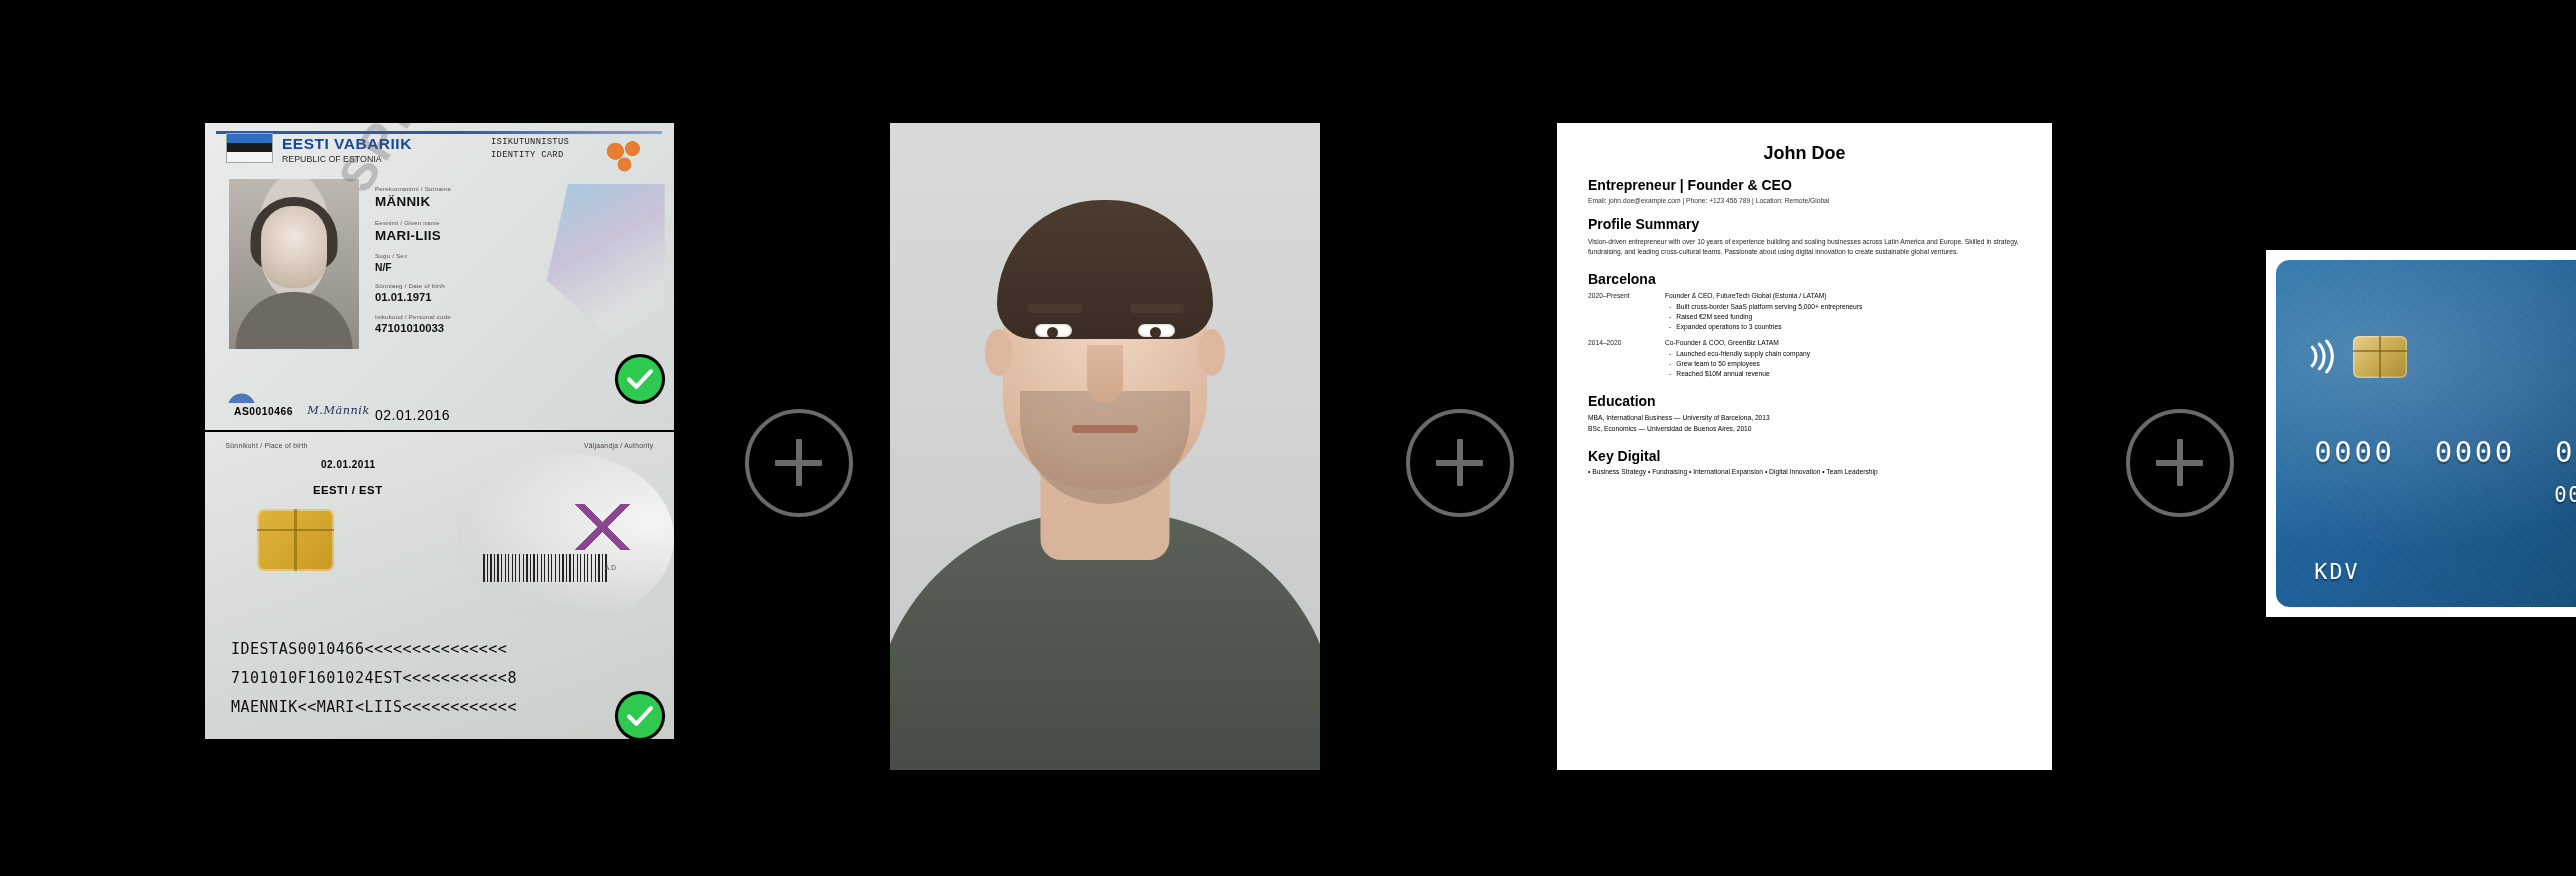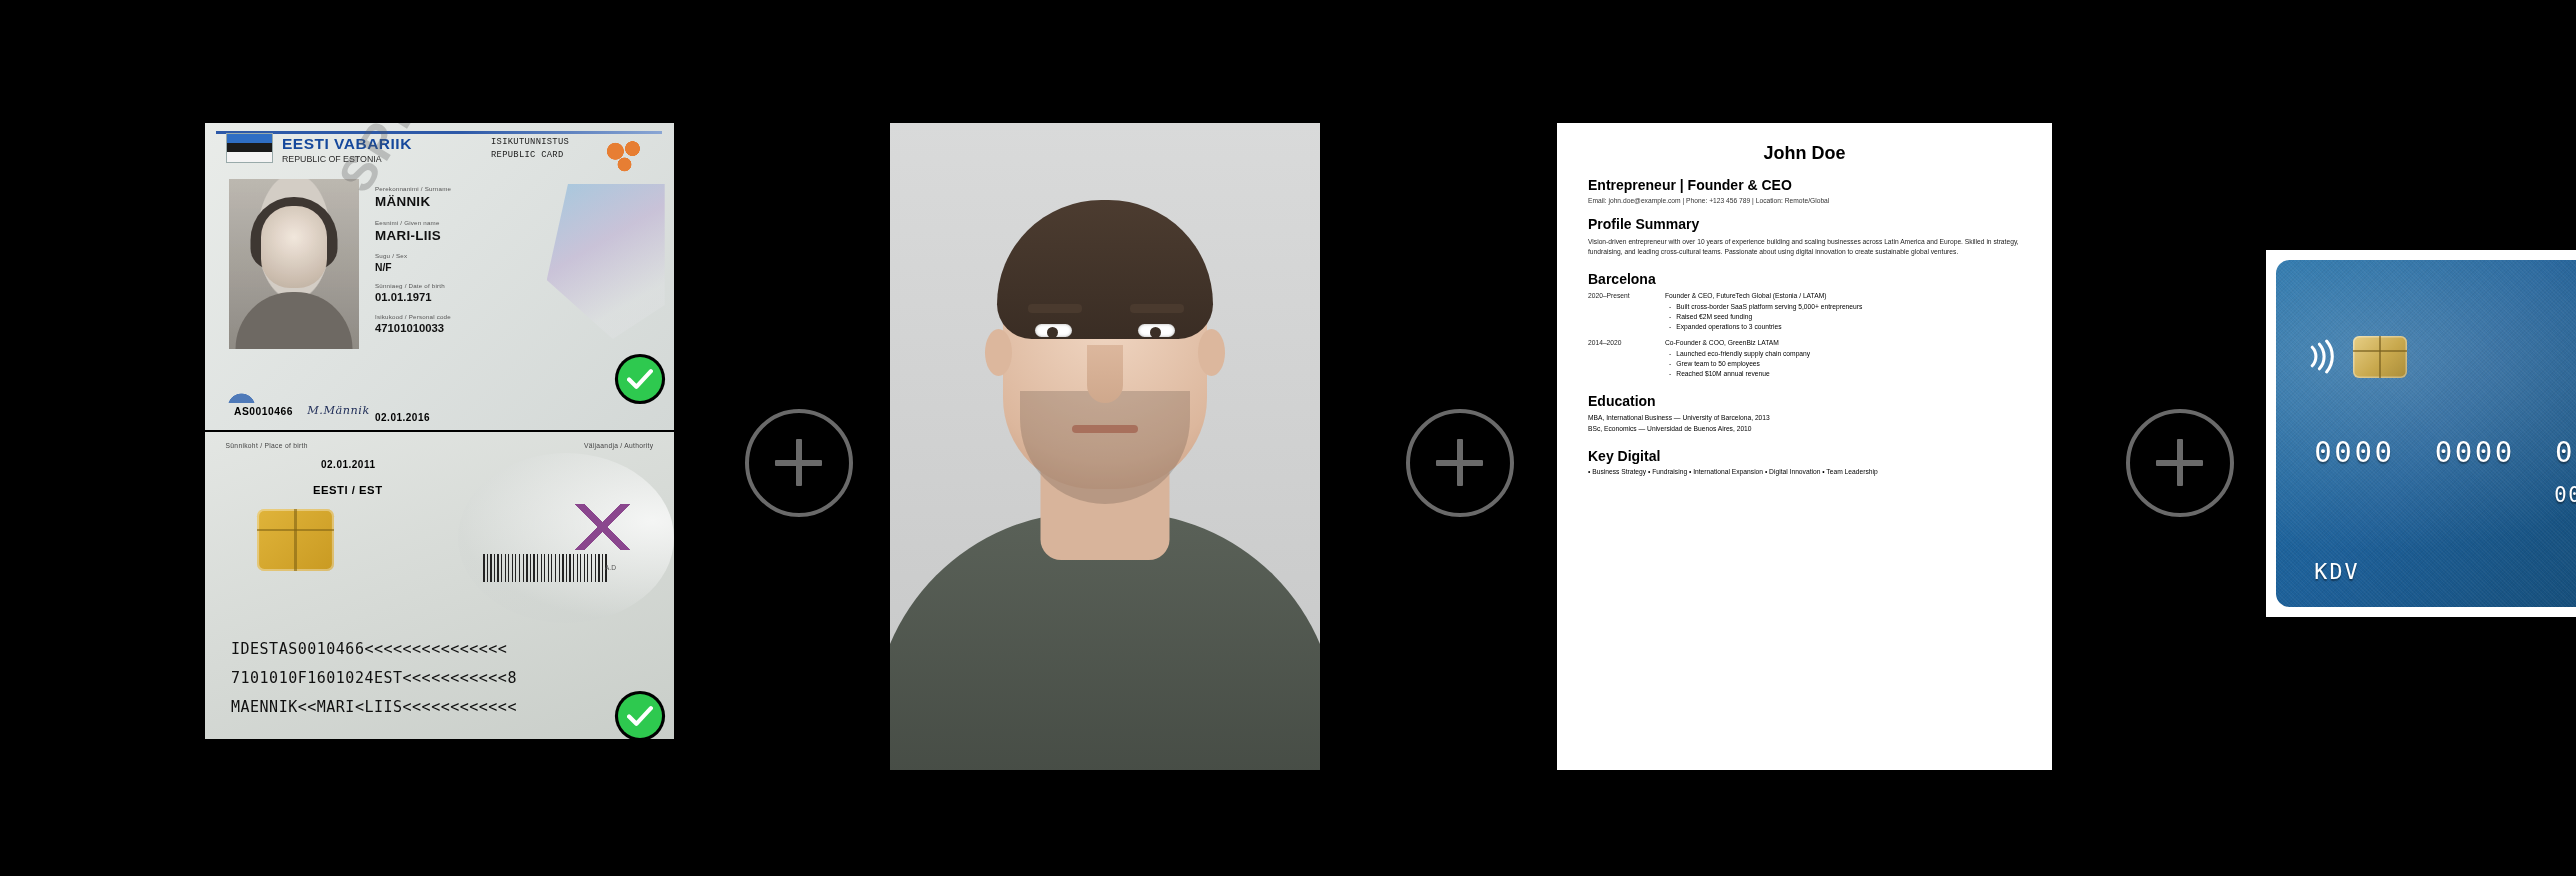--- a/index.html
+++ b/index.html
@@ -163,21 +163,21 @@
     position: absolute; left: 29px; bottom: 13.4px; width: 412px;
     display: flex; align-items: flex-end; gap: 14.4px;
     font-size: 10.3px; font-weight: bold; letter-spacing: 0.5px;
   }
   .idf-sig {
     font-family: "DejaVu Serif", serif; font-style: italic; font-weight: normal;
     font-size: 11.3px; color: #1c2a55;
   }
   .idf-date {
     position: absolute; left: 170px; bottom: 8.2px;
-    font-size: 10px; font-weight: bold; letter-spacing: 0.5px;
+    font-size: 14px; font-weight: normal; letter-spacing: 0.5px;
   }
   .idf-wave {
     position: absolute; left: 20.6px; bottom: 27px; width: 31px; height: 20.6px;
     background: radial-gradient(circle at 50% 120%, #2a5fae 0 13.4px, transparent 14px);
     opacity: .8;
   }
 
   
   .idb-bg { position: absolute; inset: 0; background: linear-gradient(160deg,#e3e6e3,#c9cec9); }
   .idb-top {
@@ -396,21 +396,21 @@
   <div class="slot" id="id-column">
 
     <div class="id-card" id="id-front">
       <div class="idf-bg"></div>
       <div class="idf-topbar"></div>
       <div class="idf-flag"></div>
       <div class="idf-crest"></div>
       <div class="idf-title">EESTI VABARIIK</div>
       <div class="idf-subtitle">REPUBLIC OF ESTONIA</div>
       <div class="idf-doctype">ISIKUTUNNISTUS</div>
-      <div class="idf-doctype" style="top:27px">REPUBLIC CARD</div>
+      <div class="idf-doctype" style="top:27px">IDENTITY CARD</div>
 
       <div class="idf-photo">
         <div class="hair"></div>
         <div class="face"></div>
         <div class="body"></div>
       </div>
       <div class="idf-hologram"></div>
       <div class="idf-specimen">SPECIMEN</div>
 
       <div class="idf-fields">

